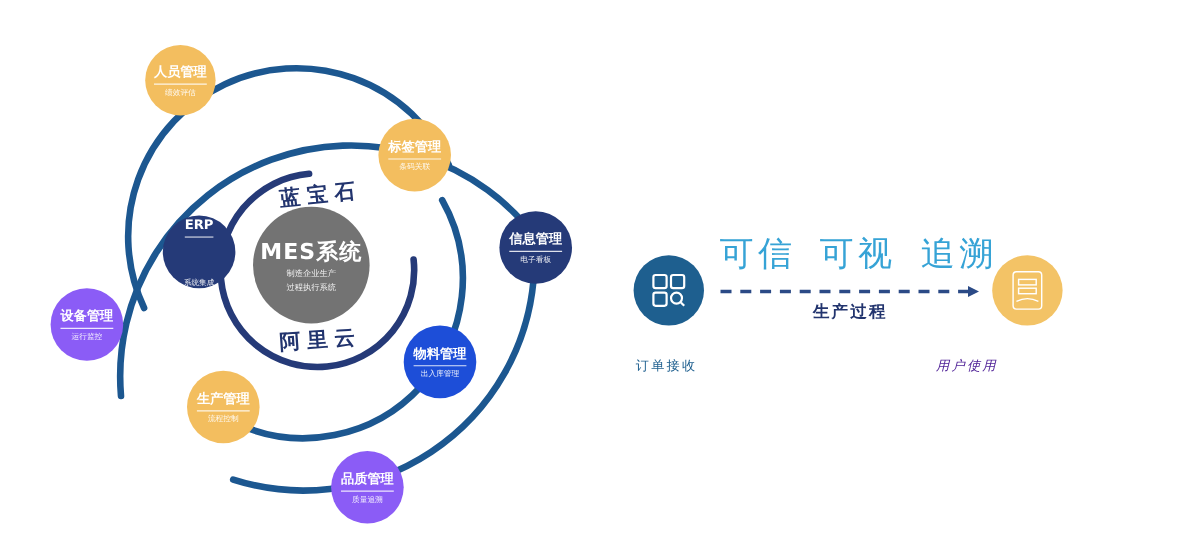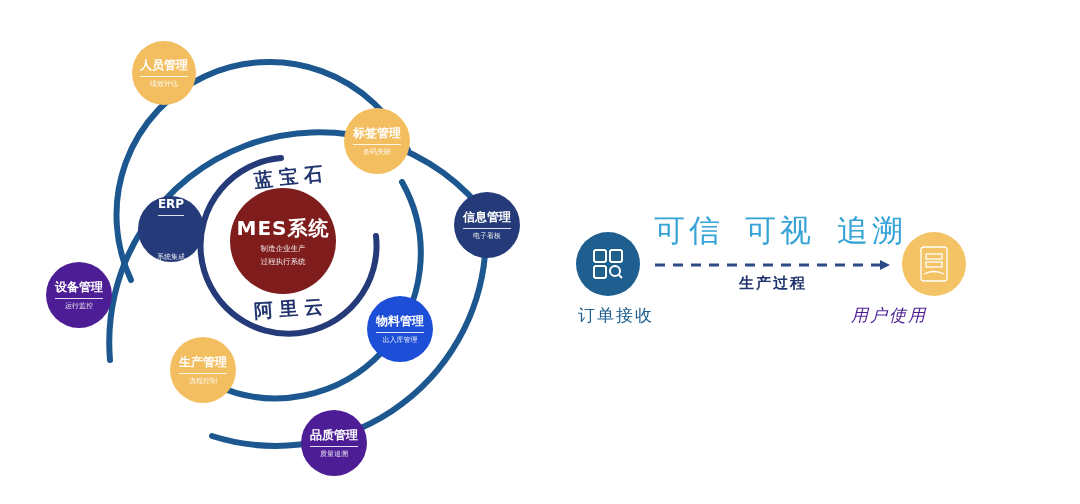--- a/index.html
+++ b/index.html
@@ -3,29 +3,29 @@
   <meta charset="utf-8">
   <style>
     html, body { margin: 0; padding: 0; background: #ffffff; }
     body { width: 1080px; height: 504px; position: relative; overflow: hidden; font-family: "DejaVu Sans", sans-serif; }
     #rings { position: absolute; left: 0; top: 0; }
     .node { position: absolute; border-radius: 50%; display: flex; flex-direction: column; align-items: center; justify-content: center; color: #fff; text-align: center; }
     .node .title { font-weight: bold; font-size: 12px; letter-spacing: 0px; padding-bottom: 3px; border-bottom: 1px solid rgba(255,255,255,0.85); line-height: 16px; }
     .node .sub { font-size: 7px; margin-top: 3px; opacity: 0.9; line-height: 9px; }
     .gold { background: #f3be5f; }
     .navy { background: #253a78; }
-    .blue { background: #4c1d95; }
+    .blue { background: #8b5cf6; }
     .teal { background: #1d4ed8; }
-    .core { position: absolute; border-radius: 50%; background: #7f1d1d; color: #fff; display: flex; flex-direction: column; align-items: center; justify-content: center; }
+    .core { position: absolute; border-radius: 50%; background: #737373; color: #fff; display: flex; flex-direction: column; align-items: center; justify-content: center; }
     .core .ctitle { font-size: 20px; font-weight: bold; letter-spacing: 1px; }
     .core .cline { font-size: 7.5px; line-height: 13px; opacity: 0.9; }
     .ring-label { position: absolute; font-size: 19px; font-weight: bold; color: #22346e; letter-spacing: 6px; }
     .slogan { position: absolute; font-size: 31px; color: #36a3d6; letter-spacing: 4px; }
     .flow-label { position: absolute; font-size: 15px; color: #22346e; font-weight: bold; letter-spacing: 2px; }
-    .end-label { position: absolute; font-size: 17px; letter-spacing: 2px; }
+    .end-label { position: absolute; font-size: 12px; letter-spacing: 2px; margin-top: 20px; }
   </style>
 </head>
 <body>
 
 <svg id="rings" width="1080" height="504">
 
   <path d="M 281 158 A 88 88 0 1 0 376 236" fill="none" stroke="#253a78" stroke-width="6" stroke-linecap="round"></path>
 
   <path d="M 131 280 A 145 145 0 0 1 408 150" fill="none" stroke="#1c5790" stroke-width="6" stroke-linecap="round"></path>
   <path d="M 402 182 A 145 145 0 0 1 215 385" fill="none" stroke="#1c5790" stroke-width="6" stroke-linecap="round"></path>
@@ -38,21 +38,21 @@
 </svg>
 
 <div class="node gold" style="left:132px;top:41px;width:64px;height:64px;">
   <span class="title">人员管理</span>
   <span class="sub">绩效评估</span>
 </div>
 <div class="node gold" style="left:344px;top:108px;width:66px;height:66px;">
   <span class="title">标签管理</span>
   <span class="sub">条码关联</span>
 </div>
-<div class="node navy" style="left:138px;top:196px;width:66px;height:66px;gap:34px;">
+<div class="node navy" style="left:148px;top:196px;width:66px;height:66px;gap:34px;">
   <span class="title">ERP</span>
   <span class="sub">系统集成</span>
 </div>
 <div class="node navy" style="left:454px;top:192px;width:66px;height:66px;">
   <span class="title">信息管理</span>
   <span class="sub">电子看板</span>
 </div>
 <div class="node blue" style="left:46px;top:262px;width:66px;height:66px;">
   <span class="title">设备管理</span>
   <span class="sub">运行监控</span>

